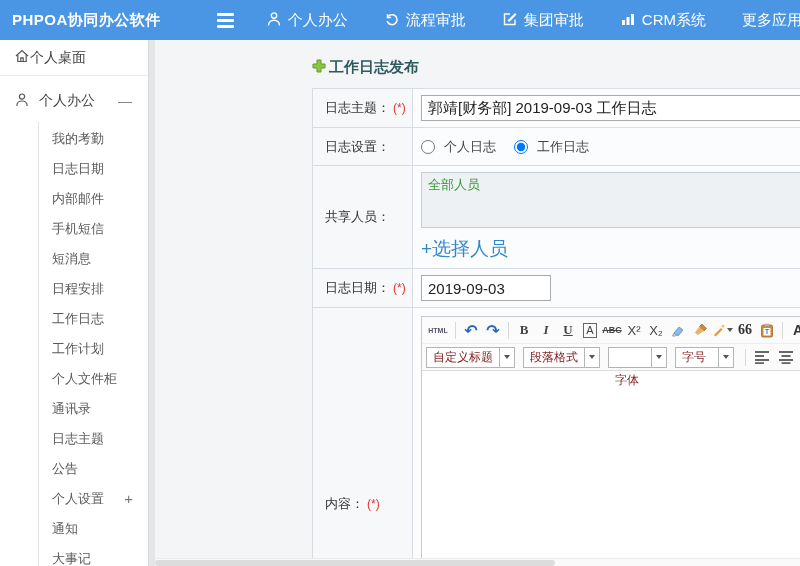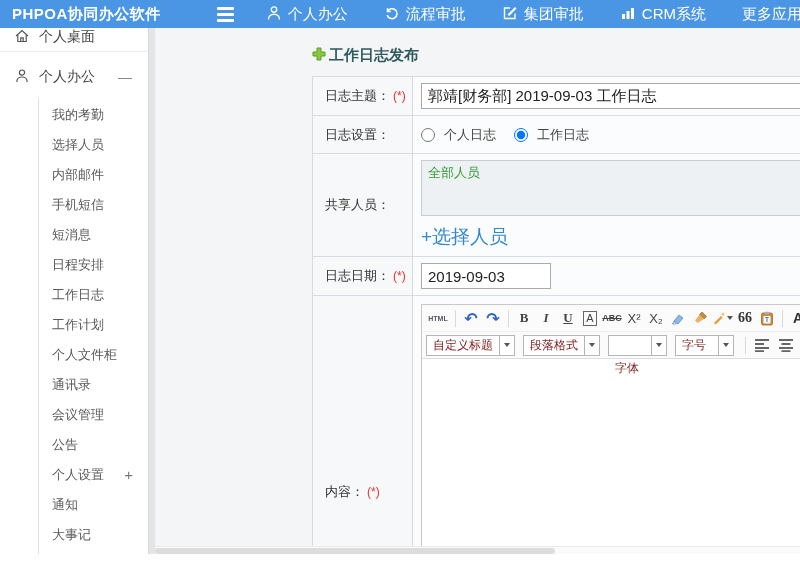--- a/index.html
+++ b/index.html
@@ -1,36 +1,36 @@
 <!DOCTYPE html>
 <html><head>
 <meta charset="utf-8">
 <style>
   * { margin:0; padding:0; box-sizing:border-box; }
   html,body { width:800px; height:566px; overflow:hidden;
     font-family:"Liberation Sans","DejaVu Sans",sans-serif; background:#fff; }
 
   
-  .topbar { height:28px; background:#4a96e4; display:flex; align-items:center;
+  .topbar { height:40px; background:#4a96e4; display:flex; align-items:center;
     color:#fff; padding:0 12px; }
   .brand { font-size:15px; font-weight:bold; letter-spacing:.5px; white-space:nowrap; }
   .burger { margin-left:56px; display:flex; flex-direction:column; gap:3px; cursor:pointer; }
   .burger i { display:block; width:17px; height:3px; background:#fff; border-radius:1px; }
   .topnav { margin-left:32px; display:flex; gap:36px; align-items:center; }
   .topnav .nav-item { display:flex; align-items:center; gap:6px; font-size:15px;
     cursor:pointer; white-space:nowrap; }
 
   
   .page-body { display:flex; height:526px; }
   .sidebar { width:148px; background:#fff; flex:none; }
   .v-divider { width:7px; background:#e3e5e7; border-left:1px solid #d6d8da; flex:none; }
   .main { flex:1; background:#f4f5f7; position:relative; overflow:hidden; }
 
   
-  .side-top { height:24px; display:flex; align-items:flex-start; gap:9px; padding-left:14px;
+  .side-top { height:36px; display:flex; align-items:center; padding-left:14px;
     font-size:14px; color:#444; border-bottom:1px solid #ececec; cursor:pointer; }
   .side-group { height:42px; margin-top:4px; display:flex; align-items:center; gap:9px;
     padding-left:14px; font-size:14px; color:#444; cursor:pointer; }
   .side-group .toggle { margin-left:auto; margin-right:16px; color:#888; font-size:14px; }
   .side-sub { margin-left:38px; border-left:1px solid #e3e3e3; padding:2px 0 4px 0; }
   .sub-item { height:30px; line-height:30px; padding-left:13px; font-size:13px;
     color:#5a5a5a; cursor:pointer; display:flex; }
   .sub-item .toggle { margin-left:auto; margin-right:15px; color:#777; font-size:15px; }
 
   
@@ -177,21 +177,21 @@
         </svg>
       </span>
       <span>个人办公</span>
       <span class="toggle">—</span>
     </div>
     <div class="side-sub">
       <div class="sub-item">
           <span>我的考勤</span>
         </div>
       <div class="sub-item">
-          <span>选择人员</span>
+          <span>日志日期</span>
         </div>
       <div class="sub-item">
           <span>内部邮件</span>
         </div>
       <div class="sub-item">
           <span>手机短信</span>
         </div>
       <div class="sub-item">
           <span>短消息</span>
         </div>
@@ -204,21 +204,21 @@
       <div class="sub-item">
           <span>工作计划</span>
         </div>
       <div class="sub-item">
           <span>个人文件柜</span>
         </div>
       <div class="sub-item">
           <span>通讯录</span>
         </div>
       <div class="sub-item">
-          <span>会议管理</span>
+          <span>日志主题</span>
         </div>
       <div class="sub-item">
           <span>公告</span>
         </div>
       <div class="sub-item">
         <span>个人设置</span>
         <span class="toggle">+</span>
       </div>
       <div class="sub-item">
           <span>通知</span>

